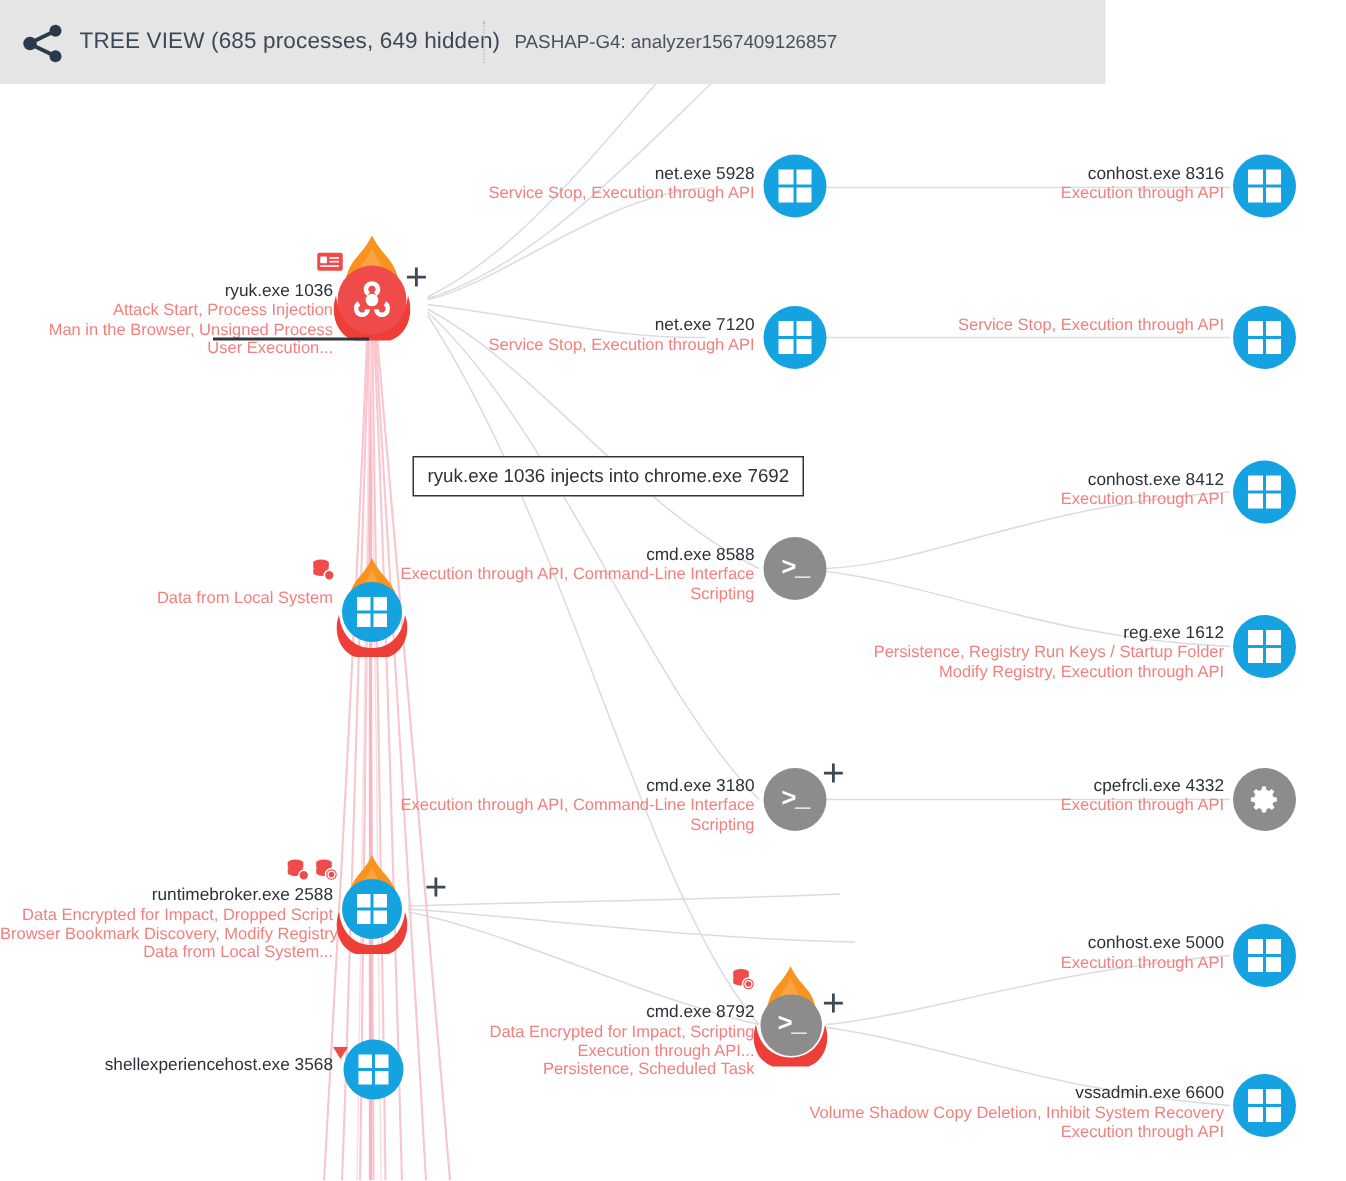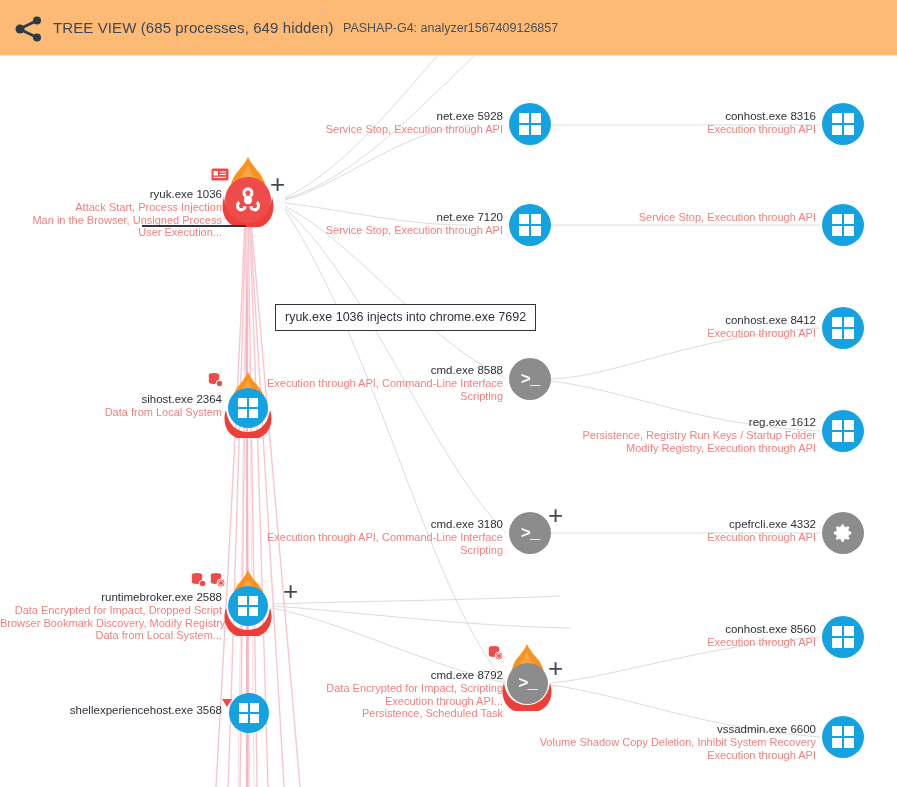--- a/index.html
+++ b/index.html
@@ -8,22 +8,22 @@
     width:897px;height:787px;
     background:#ffffff;
     font-family:"Liberation Sans", sans-serif;
     overflow:hidden;
     position:relative;
     color:#3d4852;
   }
 
   
   #header{
-    position:absolute;left:0;top:0;width:897px;height:56px;
-    background:#fdba74;
+    position:absolute;left:0;top:0;width:737px;height:56px;
+    background:#e5e5e5;
     border-bottom:1px solid #e4e7ea;
     box-sizing:border-box;
   }
   #share-icon{
     position:absolute;left:14px;top:14px;width:30px;height:30px;
   }
   #tree-view-title{
     position:absolute;left:53px;top:19px;
     font-size:15px;color:#3c4858;letter-spacing:.1px;white-space:nowrap;
   }
@@ -278,21 +278,20 @@
     </div>
     <div class="badge" style="left:207px;top:316px;">
       <svg viewBox="0 0 16 16" width="16" height="16">
         <ellipse cx="7" cy="3" rx="5.2" ry="2" fill="#ef4b4b"></ellipse>
         <path d="M1.8 3 v3 a5.2 2 0 0 0 10.4 0 V3 Z" fill="#ef4b4b"></path>
         <path d="M1.8 7 v3 a5.2 2 0 0 0 10.4 0 V7 Z" fill="#ef4b4b"></path>
         <circle cx="12.5" cy="11.5" r="3.3" fill="#ef4b4b" stroke="#fff" stroke-width="1"></circle>
       </svg>
     </div>
     <div class="label-block" style="left:0px;top:337px;width:222px;">
-      <div class="lbl-name">sihost.exe 2364</div>
       <div class="lbl-tech">Data from Local System</div>
     </div>
   </div>
 
   <div class="node">
     <div class="node-circle c-cmd" style="left:509px;top:302px;width:42px;height:42px;">
       <span class="cmd-glyph">&gt;_</span>
     </div>
     <div class="label-block" style="left:240px;top:308px;width:263px;">
       <div class="lbl-name">cmd.exe 8588</div>
@@ -430,21 +429,21 @@
   <div class="node">
     <div class="node-circle c-win" style="left:822px;top:560px;width:42px;height:42px;">
       <div class="win-glyph">
         <i style="left:0;top:0;width:10px;height:10px;"></i>
         <i style="left:12px;top:0;width:10px;height:10px;"></i>
         <i style="left:0;top:12px;width:10px;height:10px;"></i>
         <i style="left:12px;top:12px;width:10px;height:10px;"></i>
       </div>
     </div>
     <div class="label-block" style="left:573px;top:567px;width:243px;">
-      <div class="lbl-name">conhost.exe 8560</div>
+      <div class="lbl-name">conhost.exe 5000</div>
       <div class="lbl-tech">Execution through API</div>
     </div>
   </div>
 
   <div class="node">
     <div class="node-circle c-win" style="left:822px;top:660px;width:42px;height:42px;">
       <div class="win-glyph">
         <i style="left:0;top:0;width:10px;height:10px;"></i>
         <i style="left:12px;top:0;width:10px;height:10px;"></i>
         <i style="left:0;top:12px;width:10px;height:10px;"></i>

